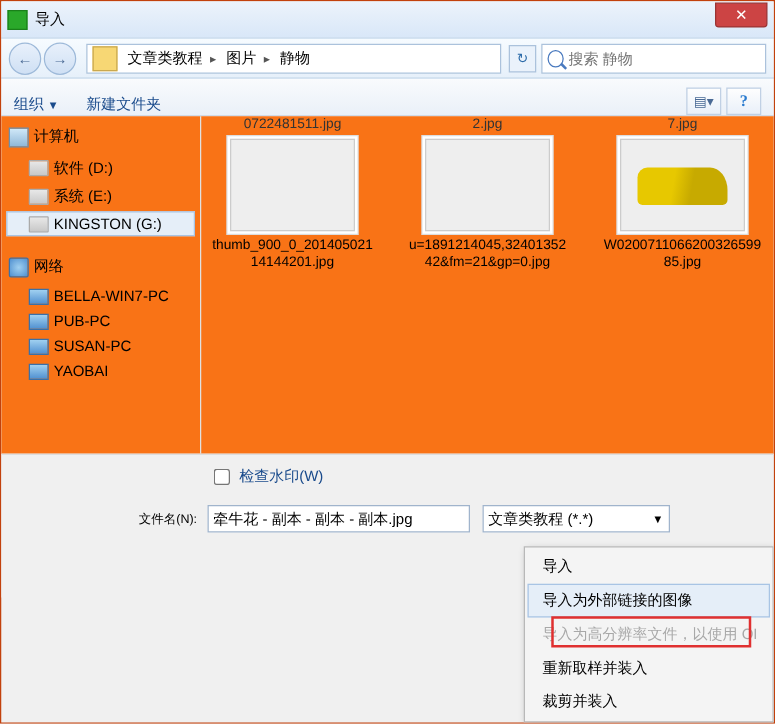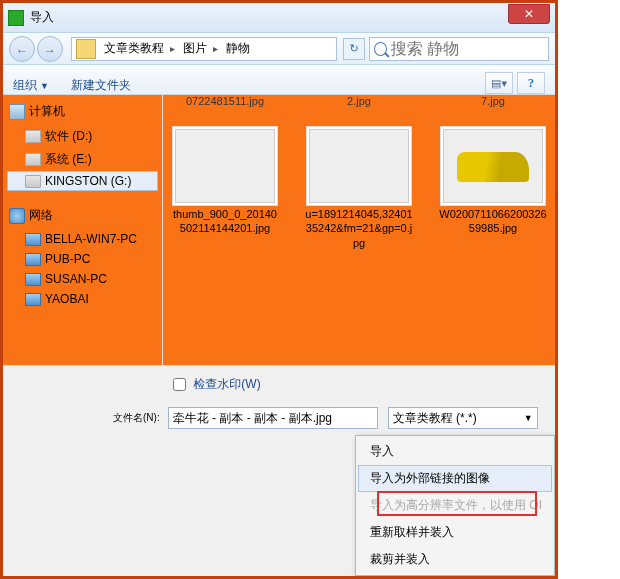--- a/index.html
+++ b/index.html
@@ -1,35 +1,35 @@
 <!DOCTYPE html>
 <html><head>
 <meta charset="utf-8">
 <style>
   * { box-sizing: border-box; margin: 0; padding: 0; font-family: "Microsoft YaHei", "Segoe UI", Tahoma, sans-serif; }
   body { background: #fff; }
-  .window { width: 558px; height: 579px; background: #f0f0f0; border: 3px solid #c2410c; position: relative; overflow: hidden; }
+  .window { width: 620px; height: 579px; background: #f0f0f0; border: 1px solid #c2410c; position: relative; overflow: hidden; }
   .titlebar { height: 30px; background: linear-gradient(#ecf3fb,#d9e7f8); display: flex; align-items: center; padding: 0 5px; border-bottom: 1px solid #bcd3ec; }
   .titlebar .appicon { width: 16px; height: 16px; background: #2aa82a; border:1px solid #1a801a; margin-right:6px;}
   .titlebar .title { font-size: 12px; color:#000; flex:1;}
   .titlebar .close { width:42px;height:20px;margin-top:-8px;background:#c44;border-radius:0 0 3px 3px;display:flex;align-items:center;justify-content:center;color:#fff;font-size:12px;border:1px solid #933;}
   .navbar { height:32px; background:linear-gradient(#f6fbff,#e6f0fa); display:flex;align-items:center;padding:0 6px;border-bottom:1px solid #bcd3ec;}
   .navbtn { width:26px;height:26px;border-radius:50%;background:linear-gradient(#e8f0fb,#cfe0f4);border:1px solid #9db9d9;margin-right:2px;display:flex;align-items:center;justify-content:center;}
   .navbtn span{font-size:12px;color:#4a6a95;}
   .addrwrap{flex:1;display:flex;align-items:center;height:24px;border:1px solid #abc2dc;background:#fff;margin:0 6px;}
   .addrwrap .foldericon{width:20px;height:20px;background:#f7d774;border:1px solid #c9a84f;margin:0 4px;}
   .crumb{font-size:12px;padding:0 4px;color:#000;}
   .crumb:after{content:"▸";color:#555;margin-left:6px;font-size:10px;}
   .crumb:last-child:after{content:"";}
   .refresh{width:22px;height:22px;border:1px solid #abc2dc;background:#eaf2fb;display:flex;align-items:center;justify-content:center;margin-right:4px;}
   .refresh span{color:#2a6aa8;font-size:11px;}
   .searchwrap{width:180px;height:24px;border:1px solid #abc2dc;background:#fff;display:flex;align-items:center;padding:0 4px;}
   .searchwrap .sicon{width:14px;height:14px;border:1.5px solid #4a7abf;border-radius:50%;position:relative;margin-right:4px;}
   .searchwrap .sicon:after{content:"";position:absolute;width:6px;height:1.5px;background:#4a7abf;right:-4px;bottom:-1px;transform:rotate(45deg);}
-  .searchwrap input{border:none;outline:none;font-size:16px;width:100%;color:#701a75;}
+  .searchwrap input{border:none;outline:none;font-size:12px;width:100%;color:#701a75;}
   .toolbar{height:30px;background:linear-gradient(#f9fbfd,#eaf0f8);border-bottom:1px solid #d0dae7;display:flex;align-items:flex-end;padding:0 10px;}
   .toolbar .tbtn{font-size:12px;color:#1a4b8c;margin-right:22px;cursor:pointer;}
   .toolbar .tbtn .dd{font-size:9px;margin-left:3px;}
   .toolbar .spacer{flex:1;}
   .toolbar .viewbtn,.toolbar .helpbtn{width:28px;height:22px;border:1px solid #c0d0e4;background:linear-gradient(#fefefe,#e9f0f9);margin-left:4px;display:flex;align-items:center;justify-content:center;}
   .helpbtn .q{color:#2a7bcf;font-weight:bold;font-size:13px;font-family:Georgia,serif;}
   .body{display:flex;height:270px;background:#f97316;}
   .sidebar{width:160px;border-right:1px solid #e0e0e0;padding:6px 4px;overflow:hidden;}
   .group{margin-bottom:14px;}
   .grouphead{display:flex;align-items:center;font-size:12px;margin-bottom:3px;padding:2px;}
@@ -162,21 +162,21 @@
             <span>SUSAN-PC</span>
           </div>
         <div class="itm">
             <span class="iicon pc"></span>
             <span>YAOBAI</span>
           </div>
       </div>
     </div>
 
     <div class="content">
-      <div class="filerow" style="margin-bottom:18px;">
+      <div class="filerow" style="margin-bottom:2px;">
         <div style="width:130px;">
             <div class="truncname">0722481511.jpg</div>
           </div>
         <div style="width:130px;">
             <div class="truncname">2.jpg</div>
           </div>
         <div style="width:130px;">
             <div class="truncname">7.jpg</div>
           </div>
       </div>

